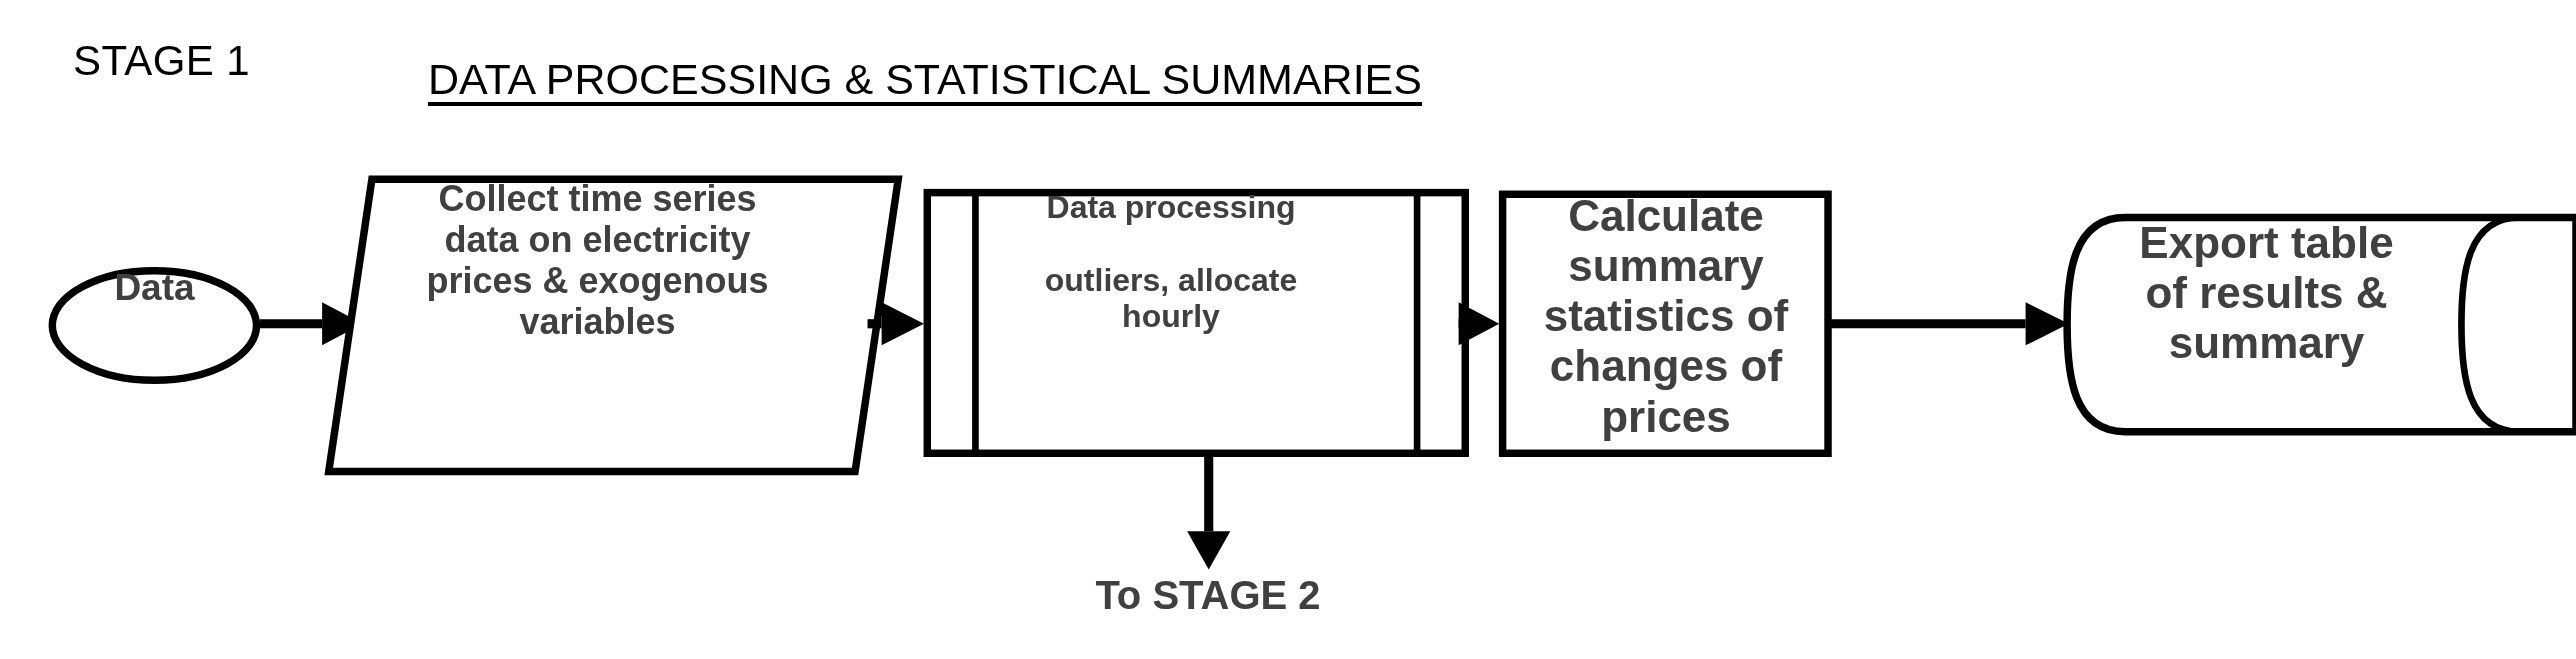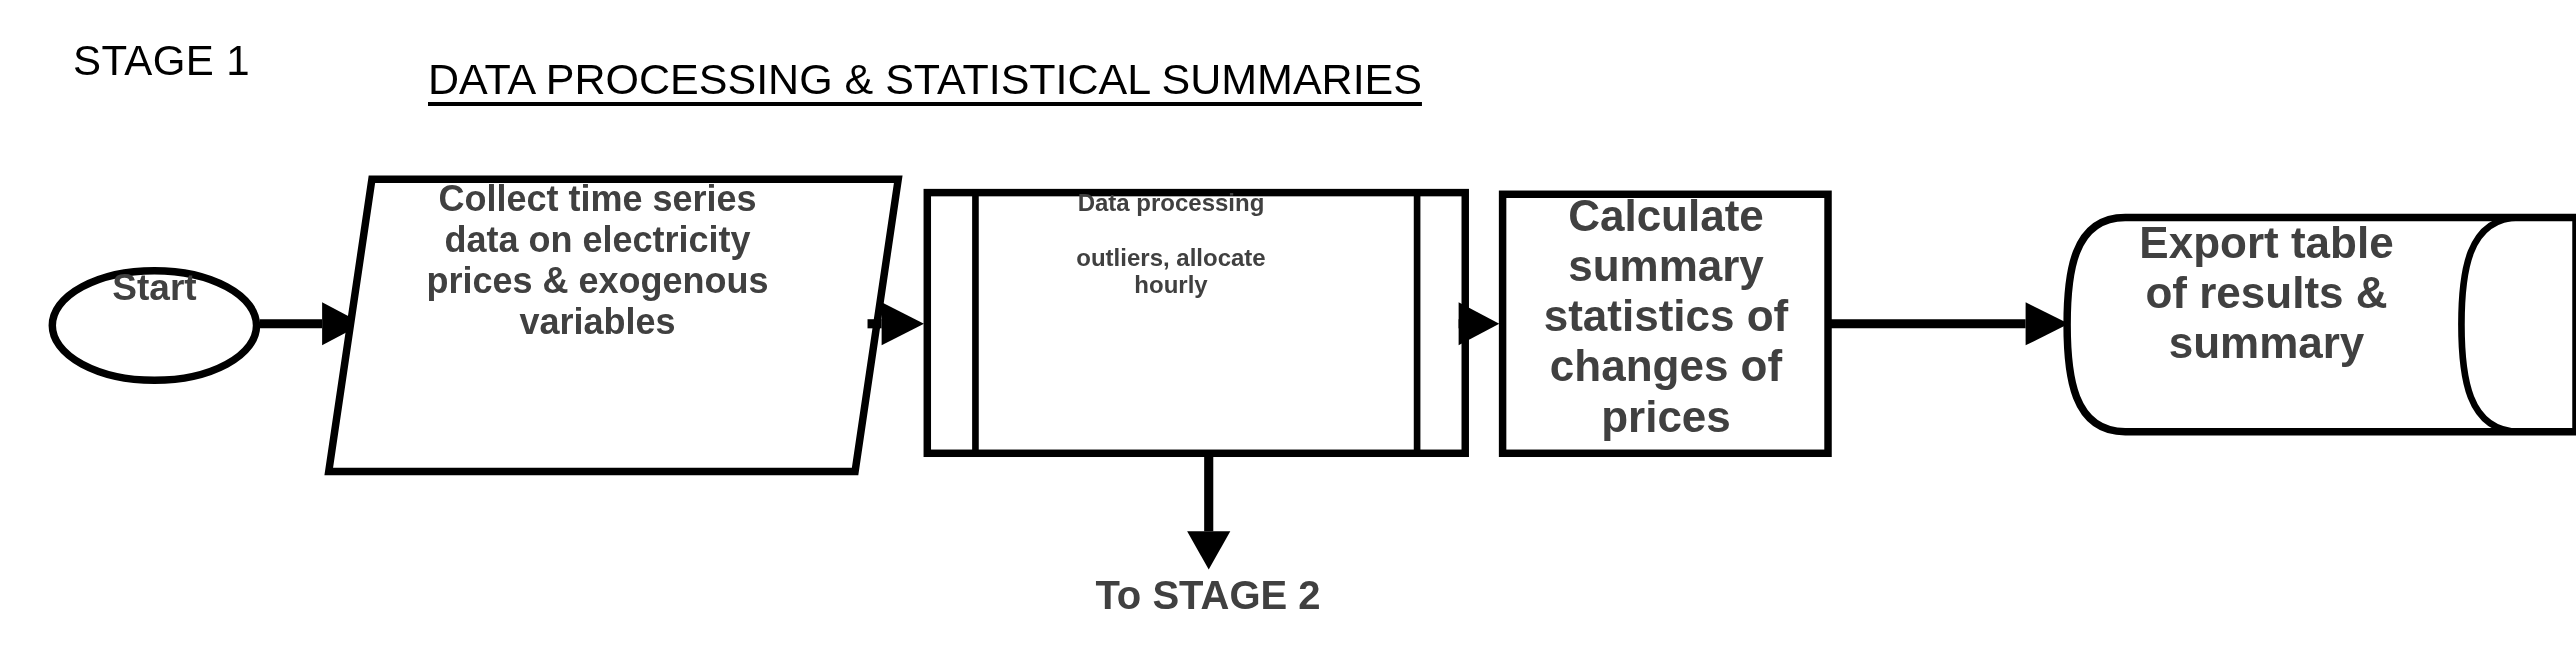--- a/index.html
+++ b/index.html
@@ -104,21 +104,21 @@
     top: 178px;
     width: 531px;
     height: 296px;
     font-size: 36px;
   }
   #process-text {
     left: 955px;
     top: 189px;
     width: 432px;
     height: 267px;
-    font-size: 24px;
+    font-size: 32px;
   }
   #calc-text {
     left: 1504px;
     top: 191px;
     width: 324px;
     height: 266px;
     font-size: 44px;
   }
   #export-text {
     left: 2092px;
@@ -190,21 +190,21 @@
                L 2560,262
                C 2497,262 2490,330 2490,391
                C 2490,452 2497,520 2560,520
                L 3103,520 Z"></path>
       <path class="shape-stroke-thin" d="M 3035,262
                C 2972,262 2965,330 2965,391
                C 2965,452 2972,520 3035,520"></path>
     </g>
   </svg>
 
-  <div class="node-text" id="start-text">Start</div>
+  <div class="node-text" id="start-text">Data</div>
 
   <div class="node-text" id="collect-text">
     <span>
       <span>Collect time series</span><br>
       <span>data on electricity</span><br>
       <span>prices &amp; exogenous</span><br>
       <span>variables</span>
     </span>
   </div>
 

